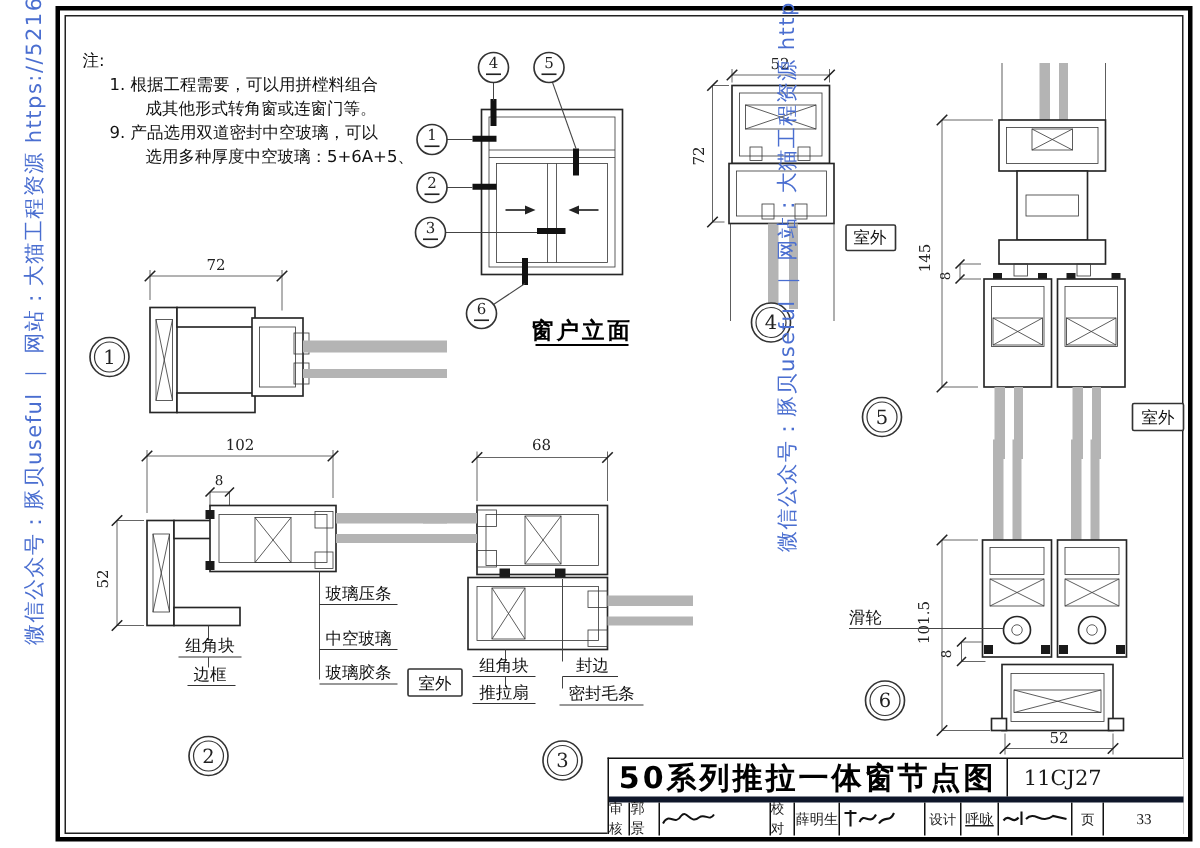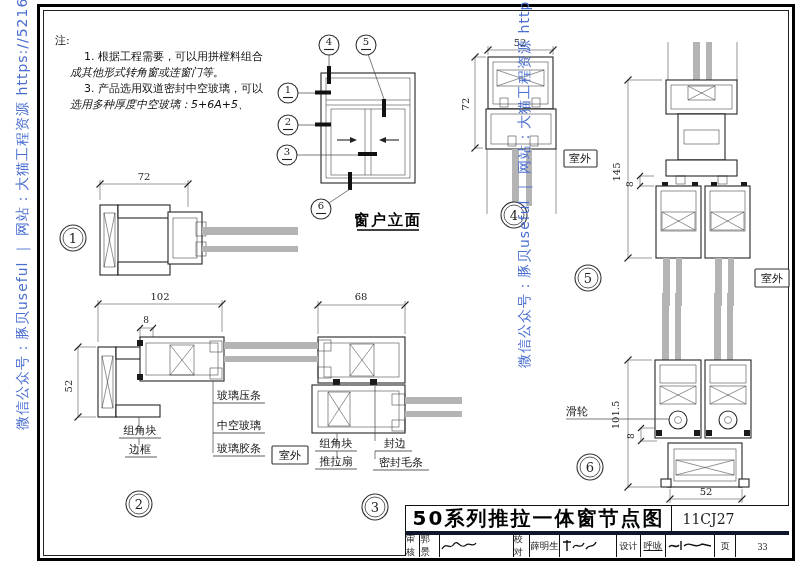--- a/index.html
+++ b/index.html
@@ -2,22 +2,22 @@
 <html><head>
 <meta charset="utf-8">
 <style>
   html,body{margin:0;padding:0;background:#fff;}
   .page{position:relative;width:800px;height:565px;background:#ffffff;overflow:hidden;
         font-family:"DejaVu Sans",sans-serif;color:#1a1a1a;}
   .border-outer{position:absolute;left:37px;top:4px;width:752px;height:551px;border:3px solid #000;}
   .border-inner{position:absolute;left:43px;top:10px;width:744px;height:544px;border:1px solid #222;}
 
   .notes{position:absolute;left:55px;top:33px;font-size:11px;line-height:16px;color:#111;}
-  .n-line.ind1{margin-left:29px;}
-  .n-line.ind2{margin-left:15px;font-style:italic;}
+  .n-line.ind1{margin-left:18px;}
+  .n-line.ind2{margin-left:42px;}
 
   .watermark{position:absolute;color:#4a6ed0;font-size:14px;white-space:nowrap;
              transform:rotate(-90deg);transform-origin:0 0;letter-spacing:1px;}
   .wm-left{left:14px;top:430px;}
   .wm-mid{left:516px;top:368px;}
 
   .titleblock{position:absolute;left:405px;top:505px;width:384px;height:51px;
               border-left:1.5px solid #111;border-top:1.5px solid #111;background:#fff;box-sizing:border-box;}
   .tb-top{display:flex;height:29px;border-bottom:4px solid #0f172a;box-sizing:border-box;}
   .tb-bottom{display:flex;height:22px;box-sizing:border-box;}
@@ -54,21 +54,21 @@
 
 <div class="page">
 
   <div class="border-outer"></div>
   <div class="border-inner"></div>
 
   <div class="notes">
     <div class="n-head">注:</div>
     <div class="n-line ind1">1. 根据工程需要，可以用拼樘料组合</div>
     <div class="n-line ind2">成其他形式转角窗或连窗门等。</div>
-    <div class="n-line ind1">3. 产品选用双道密封中空玻璃，可以</div>
+    <div class="n-line ind1">9. 产品选用双道密封中空玻璃，可以</div>
     <div class="n-line ind2">选用多种厚度中空玻璃：5+6A+5、</div>
   </div>
 
   <svg width="800" height="565" style="position:absolute;left:0;top:0;">
 
     <g>
       <rect class="p1" x="321" y="73" width="94" height="110"></rect>
       <rect class="p2" x="326" y="78" width="84" height="100"></rect>
       <line class="p2" x1="326" y1="100" x2="410" y2="100"></line>
       <line class="p2" x1="326" y1="105" x2="410" y2="105"></line>

